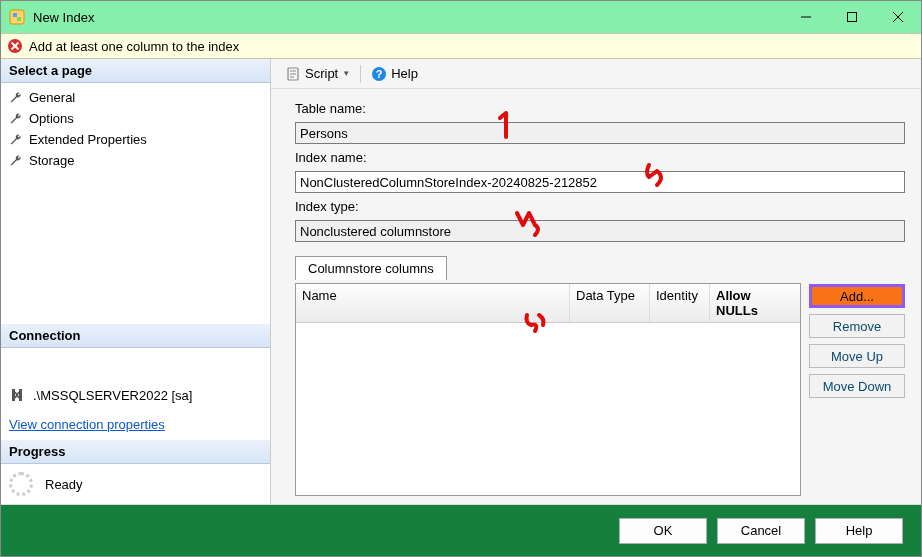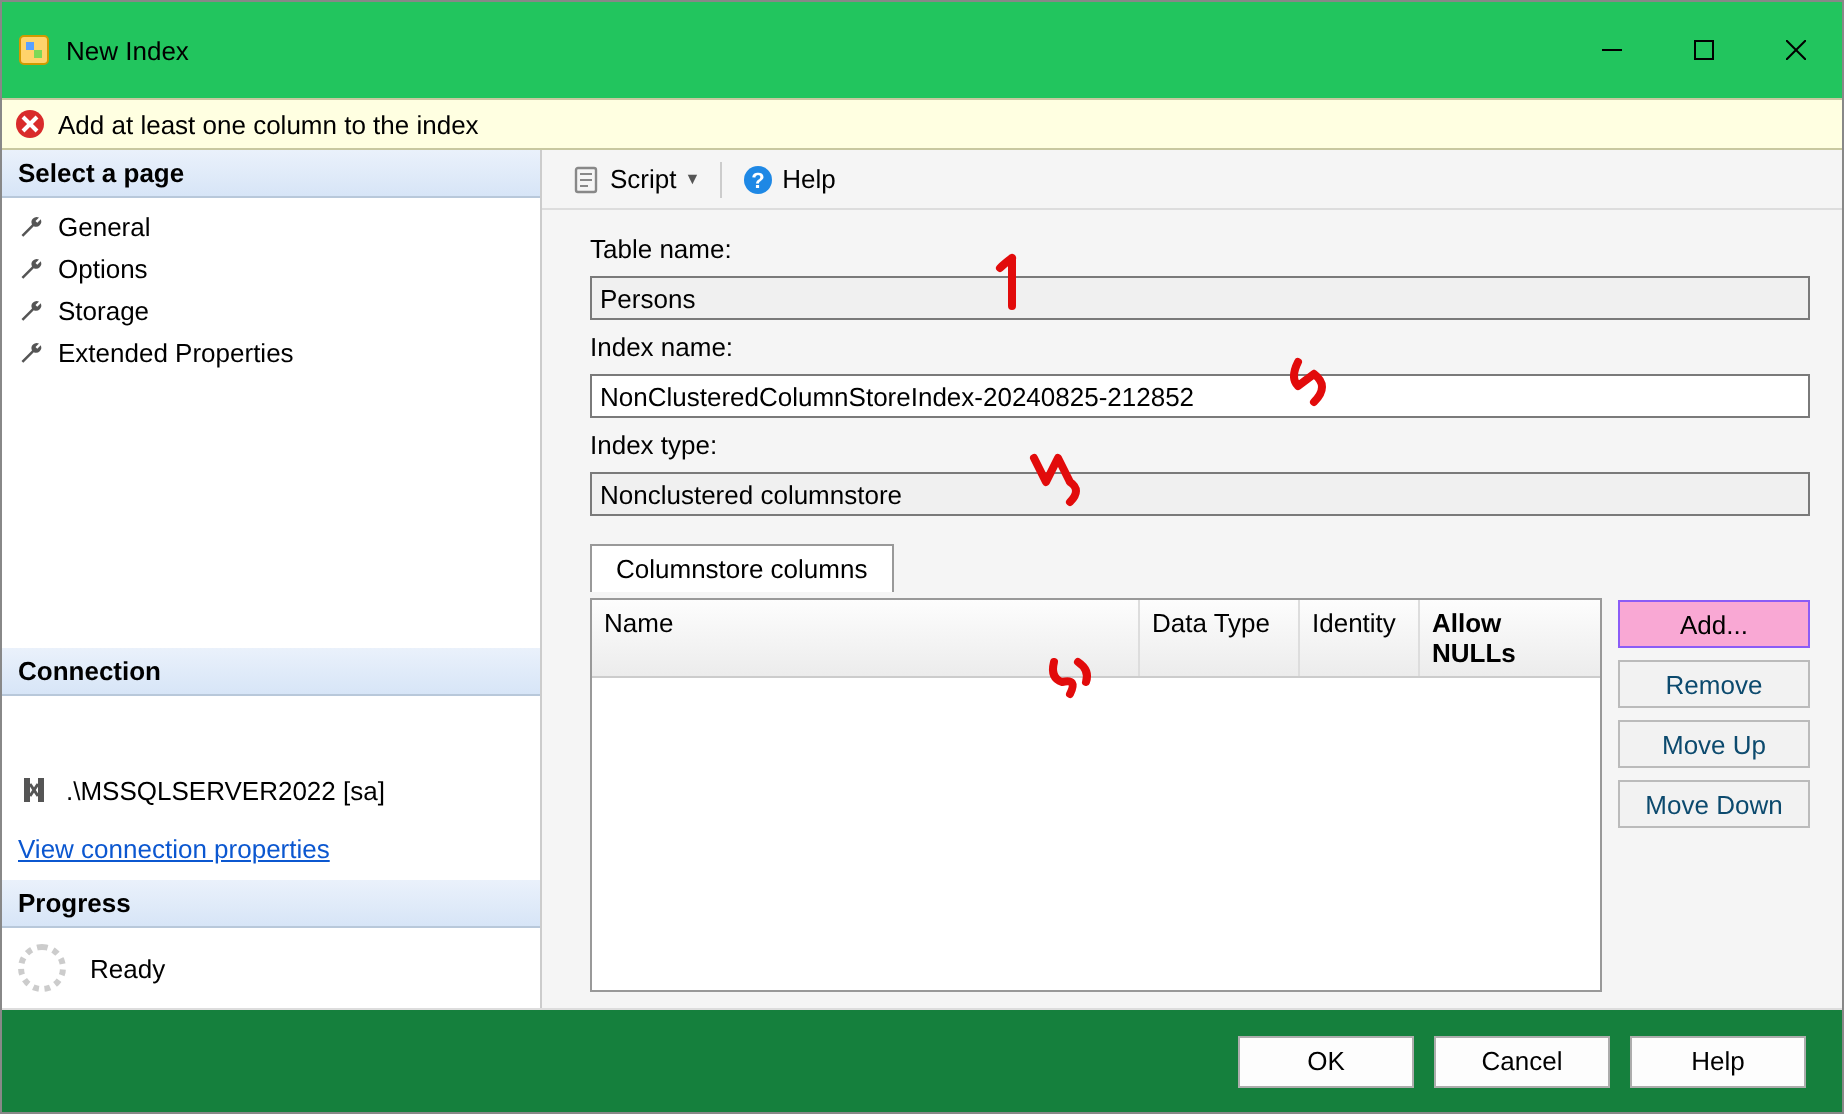--- a/index.html
+++ b/index.html
@@ -1,20 +1,20 @@
 <!DOCTYPE html>
 <html><head>
 <meta charset="utf-8">
 <style>
   * { box-sizing: border-box; }
   html, body { margin: 0; padding: 0; font-family: "Segoe UI", Tahoma, sans-serif; font-size: 13px; color: #000; background: #f0f0f0; }
   .window { width: 922px; height: 557px; background: #fff; display: flex; flex-direction: column; border: 1px solid #888; position: relative; }
   
   
-  .titlebar { height: 48px; display: flex; align-items: center; padding: 0 0 0 8px; background: #22c55e; }
+  .titlebar { height: 32px; display: flex; align-items: center; padding: 0 0 0 8px; background: #86efac; }
   .titlebar .app-icon { width: 16px; height: 16px; margin-right: 8px; }
   .titlebar .title { flex: 1; font-size: 13px; }
   .titlebar .win-btn { width: 46px; height: 32px; display: flex; align-items: center; justify-content: center; cursor: default; }
   
   
   .warnbar { height: 26px; background: #ffffe1; border-top: 1px solid #c8c8a0; border-bottom: 1px solid #c8c8a0; display: flex; align-items: center; padding: 0 6px; gap: 6px; }
   .warnbar .err-icon { width: 16px; height: 16px; }
   
   
   .main { flex: 1; display: flex; min-height: 0; }
@@ -58,21 +58,21 @@
   .grid-header .col { padding: 4px 6px; border-right: 1px solid #ddd; font-size: 13px; }
   .col-name { flex: 1; }
   .col-dt { width: 80px; }
   .col-id { width: 60px; }
   .col-null { width: 90px; border-right: none !important; font-weight: bold; }
   .grid-body { flex: 1; background: #fff; }
   
   .btn-col { width: 96px; display: flex; flex-direction: column; gap: 6px; padding-top: 1px; }
   .btn { height: 24px; border: 1px solid #888; background: #e9e9e9; font-family: inherit; font-size: 13px; cursor: default; }
   .btn:disabled { color: #0c4a6e; border-color: #bbb; background: #f2f2f2; }
-  .btn.hl { border: 1px solid #8b5cf6; background: #f9a8d4; }
+  .btn.hl { border: 3px solid #8b5cf6; background: #f97316; }
   
   
   .bottom { height: 52px; border-top: 1px solid #ddd; display: flex; align-items: center; justify-content: flex-end; padding: 0 18px; gap: 10px; background: #15803d; }
   .dlg-btn { width: 88px; height: 26px; border: 1px solid #adadad; background: #fdfdfd; font-family: inherit; font-size: 13px; cursor: default; }
   
   
   .anno { position: absolute; pointer-events: none; }
   .anno svg path { stroke: #e20b0b; stroke-width: 4; fill: none; stroke-linecap: round; stroke-linejoin: round; }
 </style>
 </head>
@@ -132,27 +132,27 @@
         <div class="page-item">
           <span class="wrench-icon"><svg viewBox="0 0 16 16">
                 <path d="M13 3a3 3 0 0 1-4 4L3 13l-1-1 6-6a3 3 0 0 1 4-4l-2 2 1 1 2-2z" fill="#555"></path>
               </svg></span>
           <span>Options</span>
         </div>
         <div class="page-item">
           <span class="wrench-icon"><svg viewBox="0 0 16 16">
                 <path d="M13 3a3 3 0 0 1-4 4L3 13l-1-1 6-6a3 3 0 0 1 4-4l-2 2 1 1 2-2z" fill="#555"></path>
               </svg></span>
+          <span>Extended Properties</span>
+        </div>
+        <div class="page-item">
+          <span class="wrench-icon"><svg viewBox="0 0 16 16">
+                <path d="M13 3a3 3 0 0 1-4 4L3 13l-1-1 6-6a3 3 0 0 1 4-4l-2 2 1 1 2-2z" fill="#555"></path>
+              </svg></span>
           <span>Storage</span>
-        </div>
-        <div class="page-item">
-          <span class="wrench-icon"><svg viewBox="0 0 16 16">
-                <path d="M13 3a3 3 0 0 1-4 4L3 13l-1-1 6-6a3 3 0 0 1 4-4l-2 2 1 1 2-2z" fill="#555"></path>
-              </svg></span>
-          <span>Extended Properties</span>
         </div>
       </div>
 
       <div class="left-spacer"></div>
 
       <div class="section-header">Connection</div>
       <div class="conn-body">
         <span class="server-icon">
           <svg viewBox="0 0 16 16">
               <rect x="3" y="2" width="3" height="12" fill="#555"></rect>

